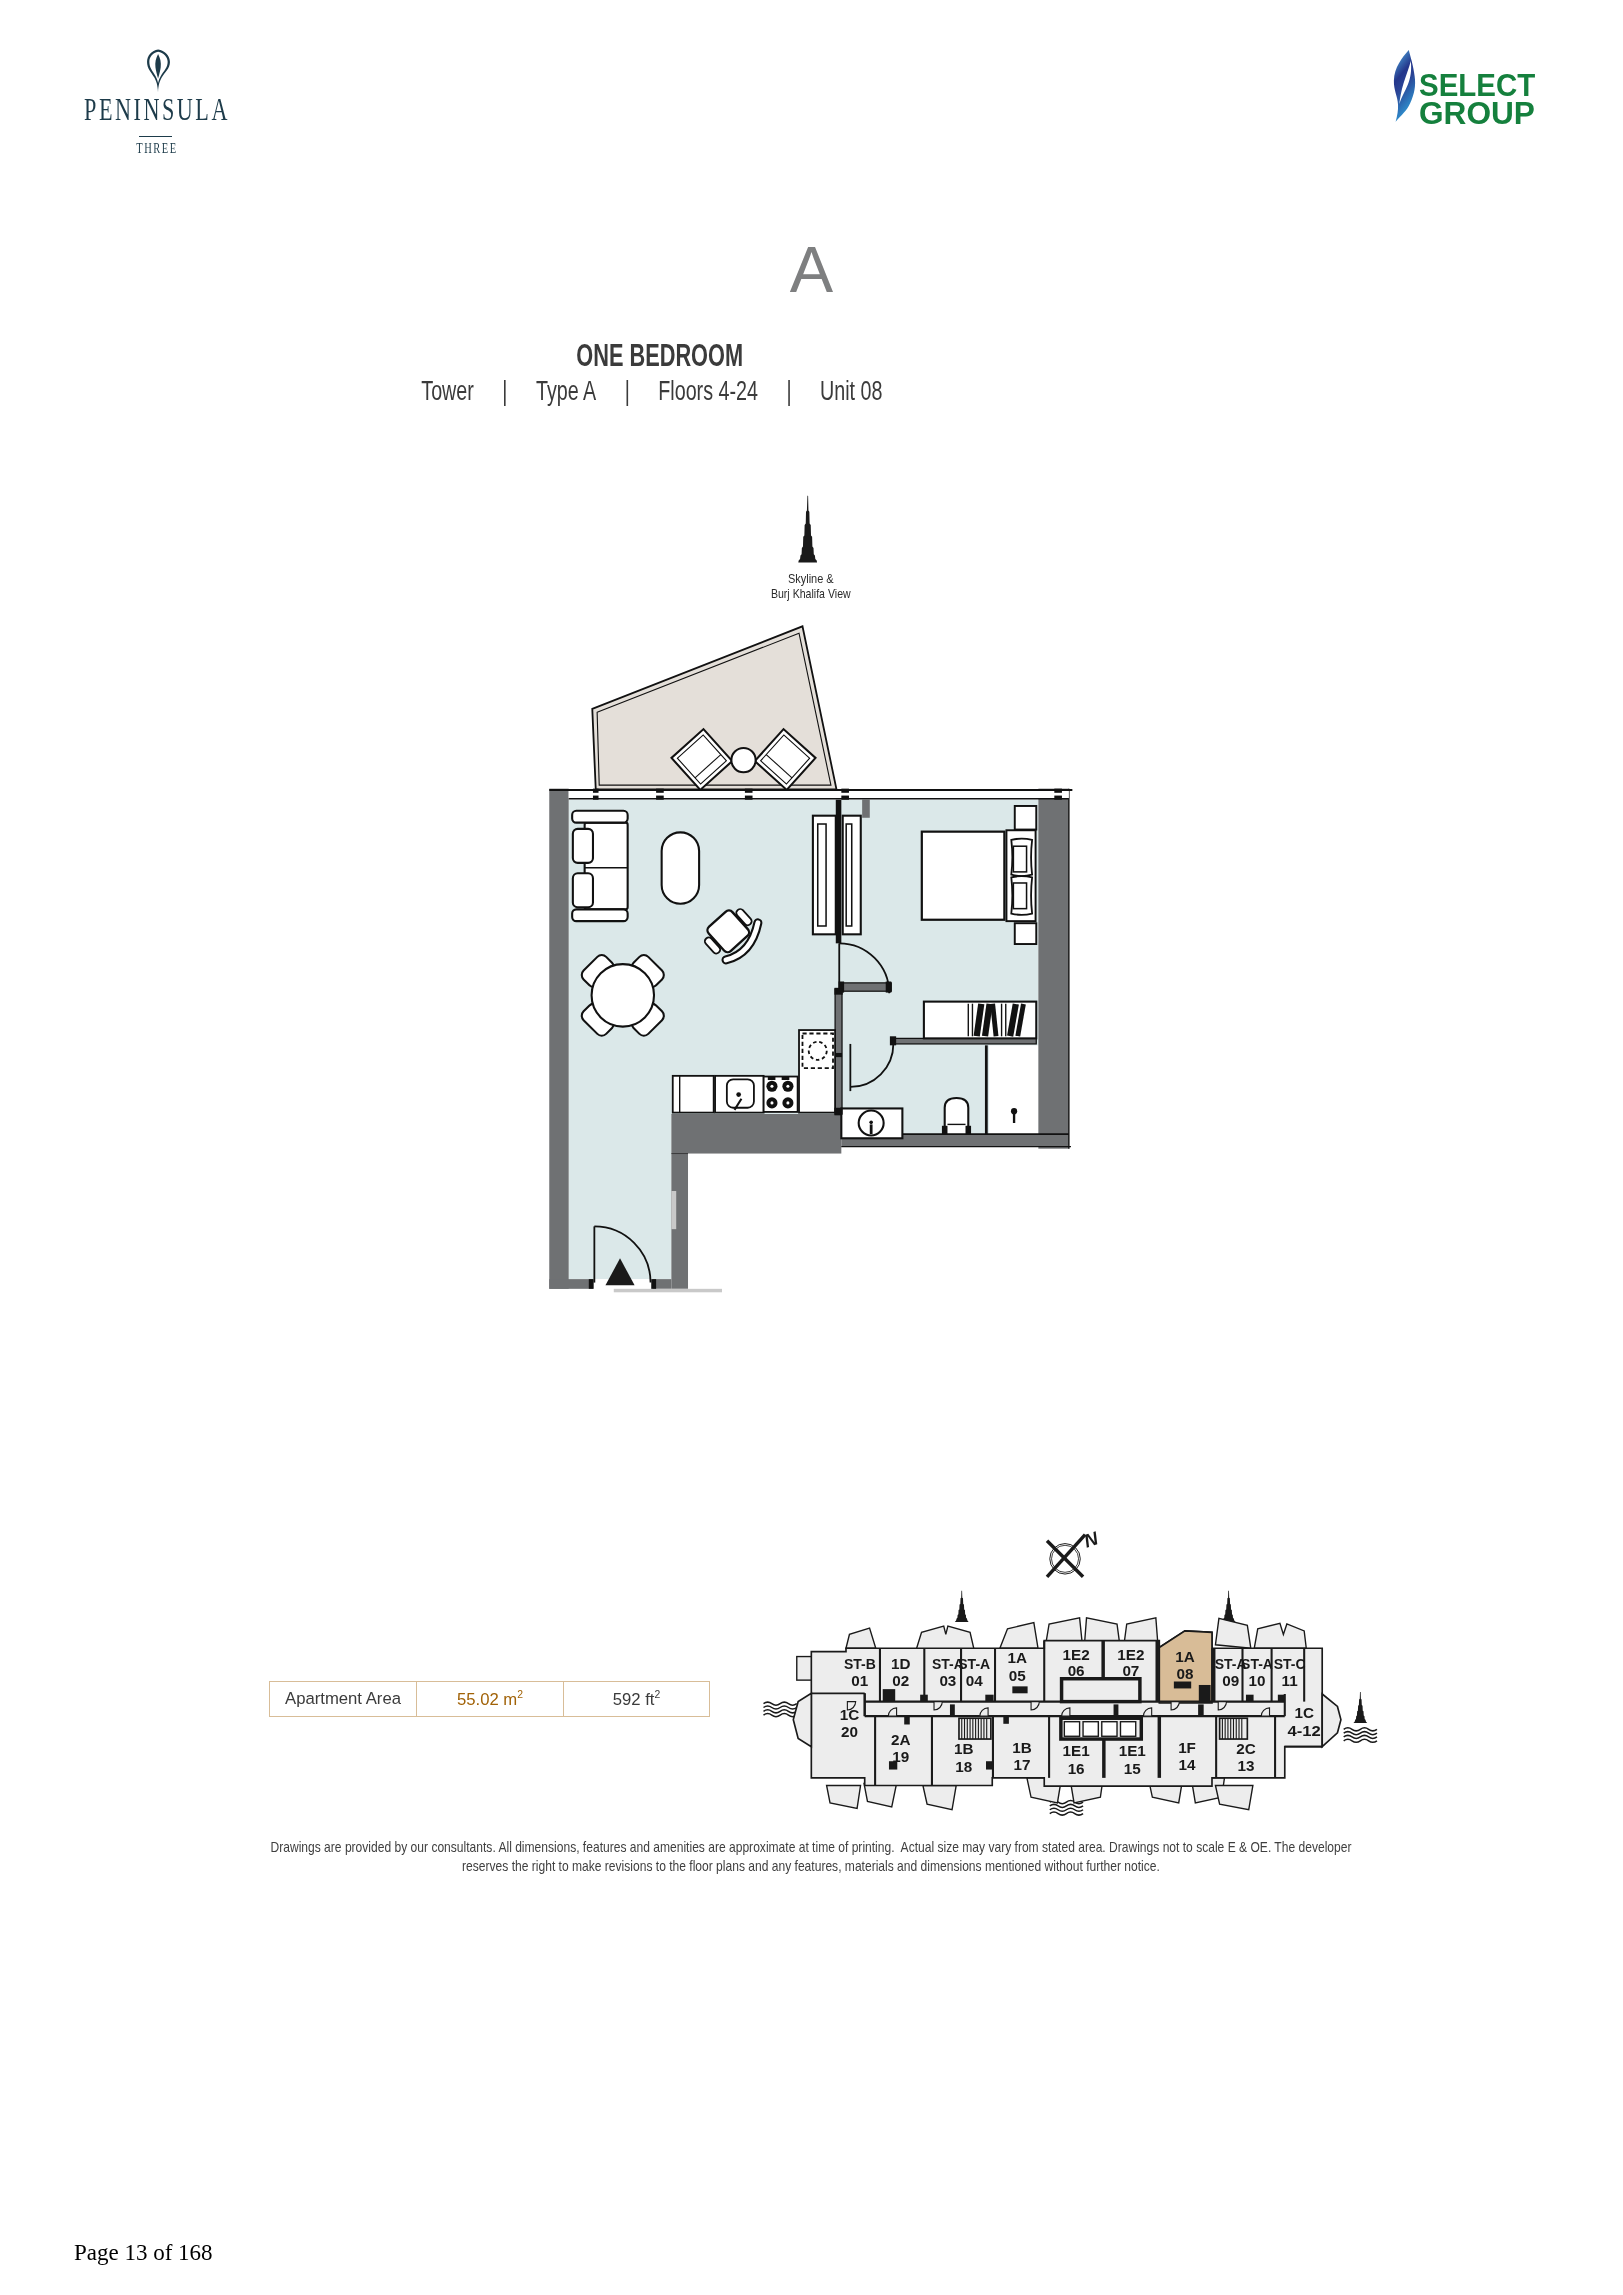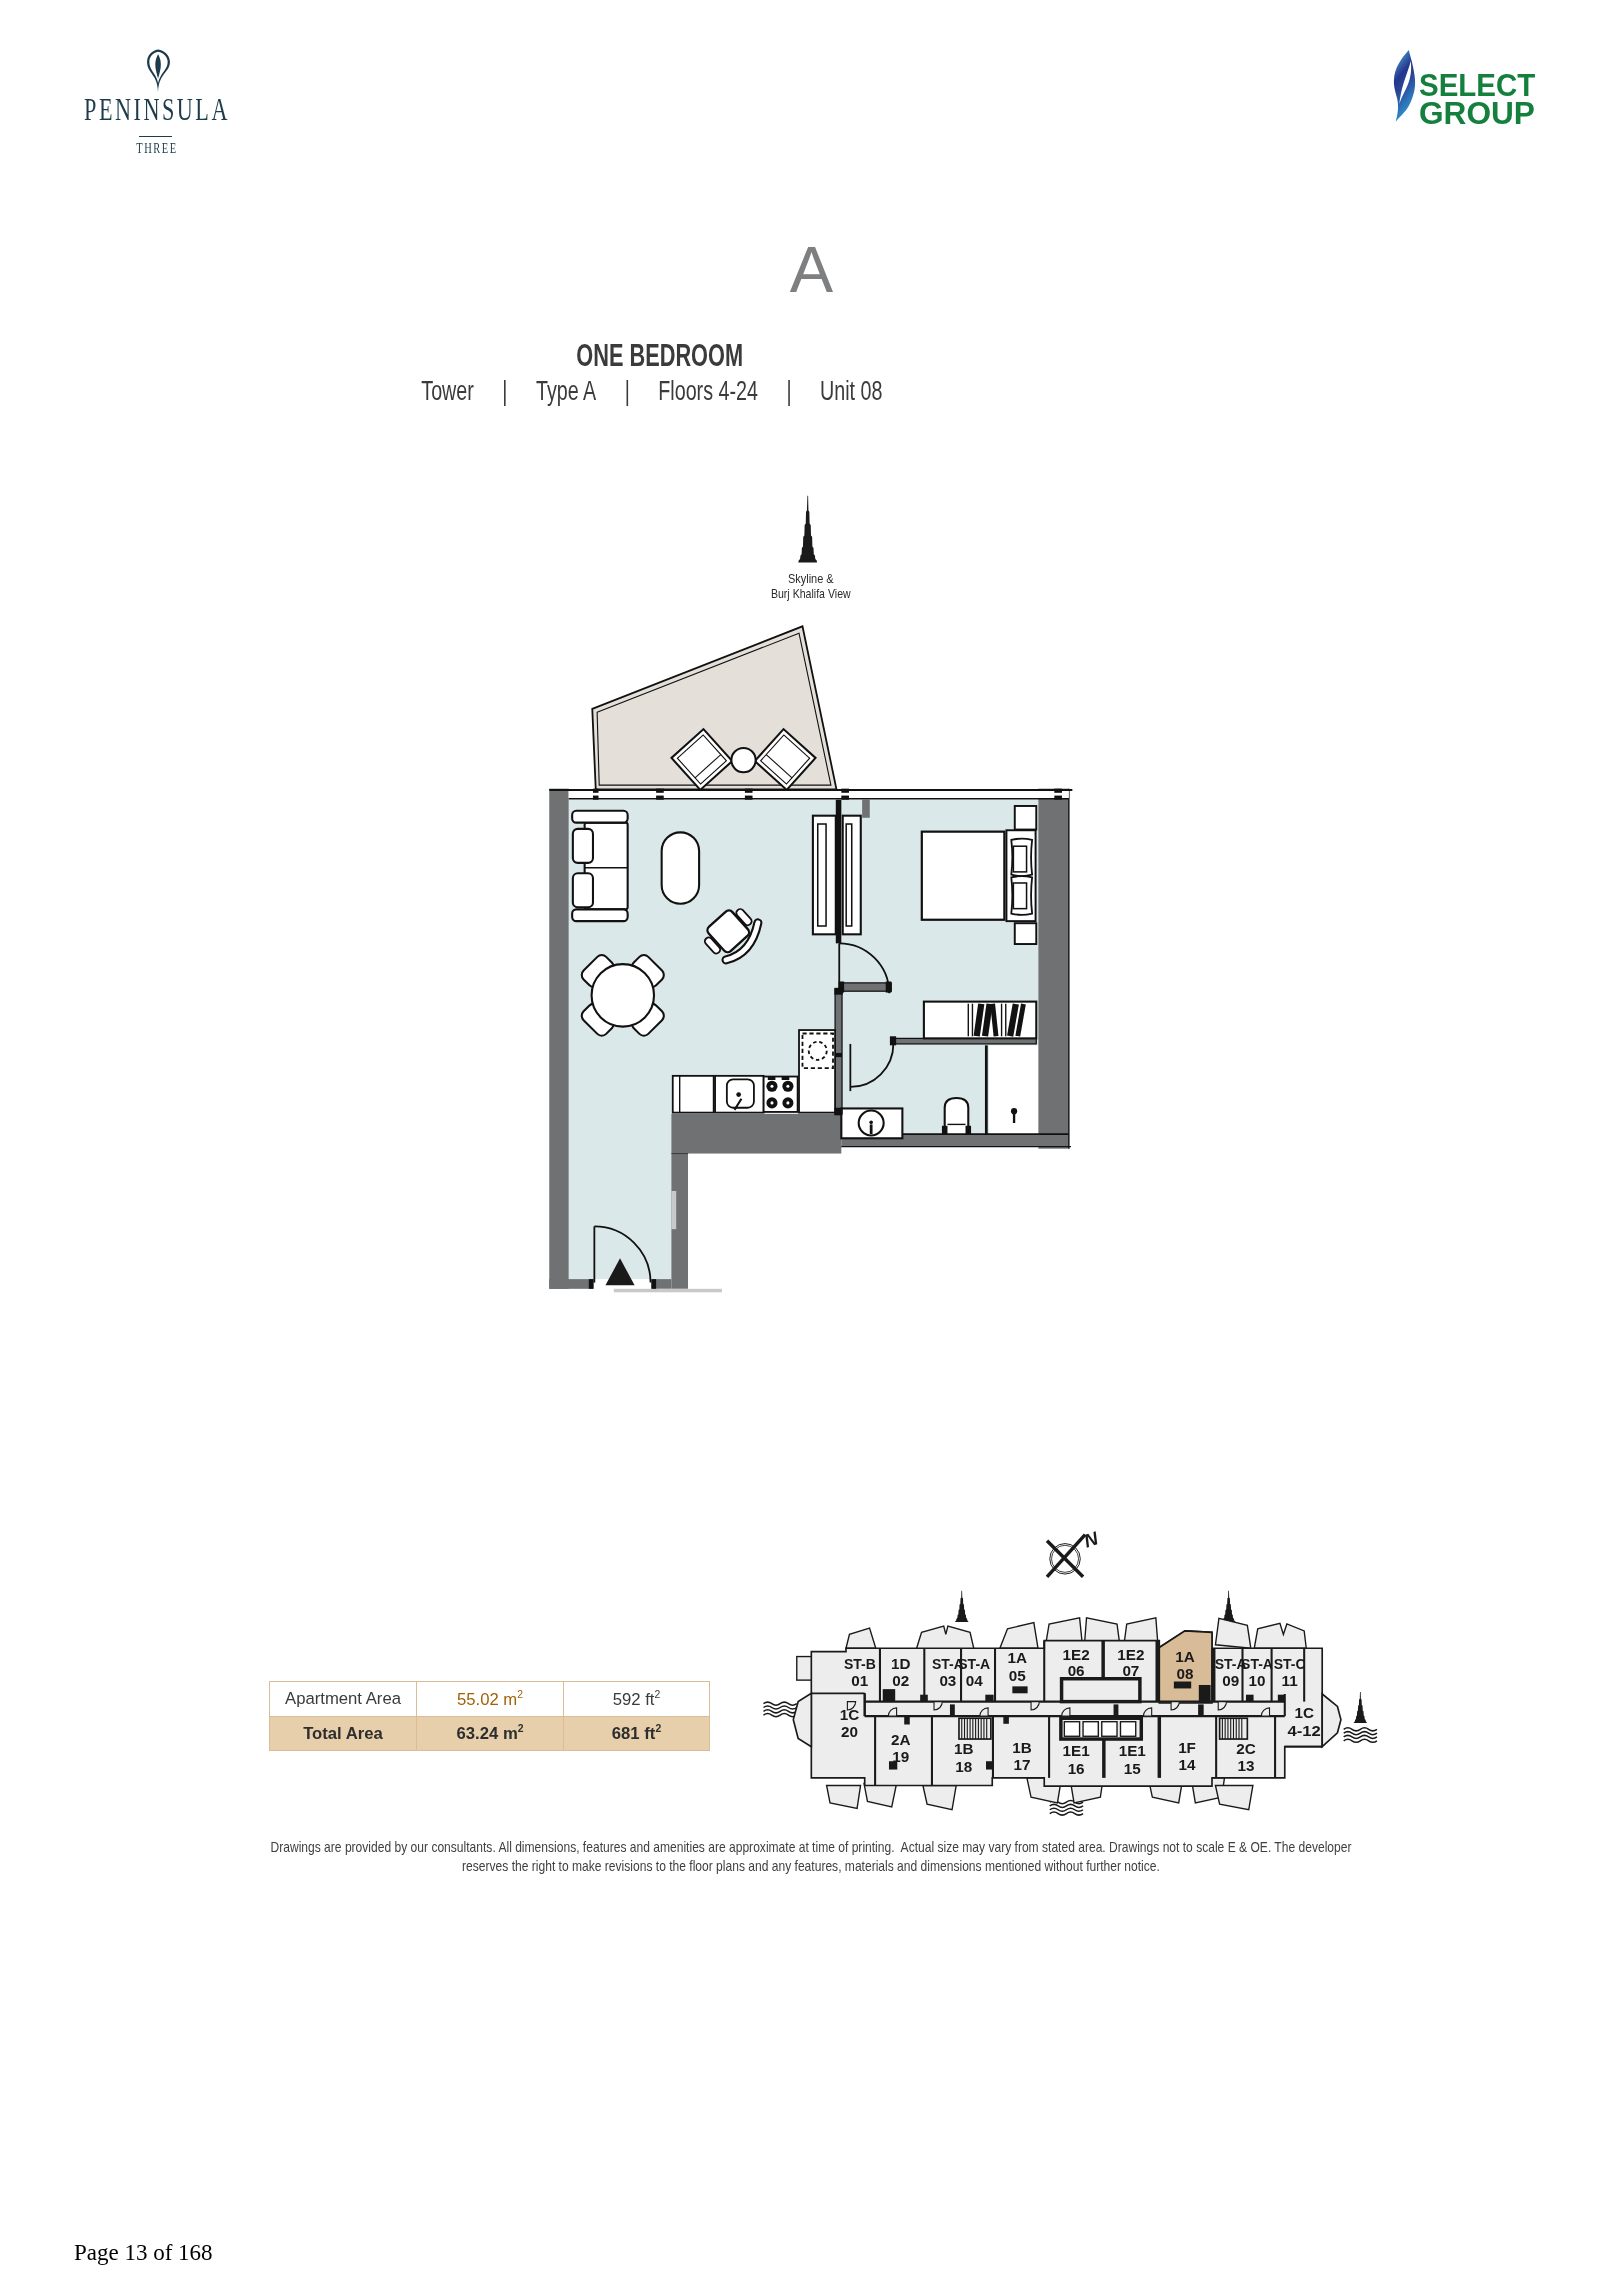--- a/index.html
+++ b/index.html
@@ -277,25 +277,20 @@
 
   <polygon points="894,1813 873,1852 915,1852" fill="#1a1a1a"></polygon>
 </svg>
 
 <table class="area-table" cellspacing="0">
   <tbody>
       <tr style="height:35px">
     <td style="width:144px;border:1.4px solid #d8bd98;text-align:center;font-size:16.7px;color:#3b3b3b;">Apartment Area</td>
     <td style="width:144px;border:1.4px solid #d8bd98;text-align:center;font-size:16.7px;color:#a16207;">55.02 m<sup style="font-size:10.4px">2</sup></td>
     <td style="width:143px;border:1.4px solid #d8bd98;text-align:center;font-size:16.7px;color:#3b3b3b;margin-top:32px;">592 ft<sup style="font-size:10.4px">2</sup></td>
-  </tr>
-  <tr style="height:34px;background:#e7cfab;">
-    <td style="border:1.4px solid #d8bd98;text-align:center;font-size:16.7px;font-weight:700;color:#2e2e2e;">Total Area</td>
-    <td style="border:1.4px solid #d8bd98;text-align:center;font-size:16.7px;font-weight:700;color:#2e2e2e;">63.24 m<sup style="font-size:10.4px">2</sup></td>
-    <td style="border:1.4px solid #d8bd98;text-align:center;font-size:16.7px;font-weight:700;color:#2e2e2e;">681 ft<sup style="font-size:10.4px">2</sup></td>
   </tr>
 </tbody>
   </table>
 
 <svg class="abs" style="left:756px;top:1520px" width="625" height="305" viewBox="1090 2190 900 440">
   <defs>
     <g id="burj" fill="#1a1a1a">
       <path d="M-0.5,0 L0.5,0 L0.8,10 L1.8,11 L2.1,19 L3.2,20 L3.5,27 L4.6,28 L4.9,34 L6,35 L6.3,39 L7.4,40 L8.2,43 L10,45 L-10,45 L-8.2,43 L-7.4,40 L-6.3,39 L-6,35 L-4.9,34 L-4.6,28 L-3.5,27 L-3.2,20 L-2.1,19 L-1.8,11 L-0.8,10 Z"></path>
     </g>
     <g id="waves" stroke="#1a1a1a" stroke-width="2.2" fill="none">

